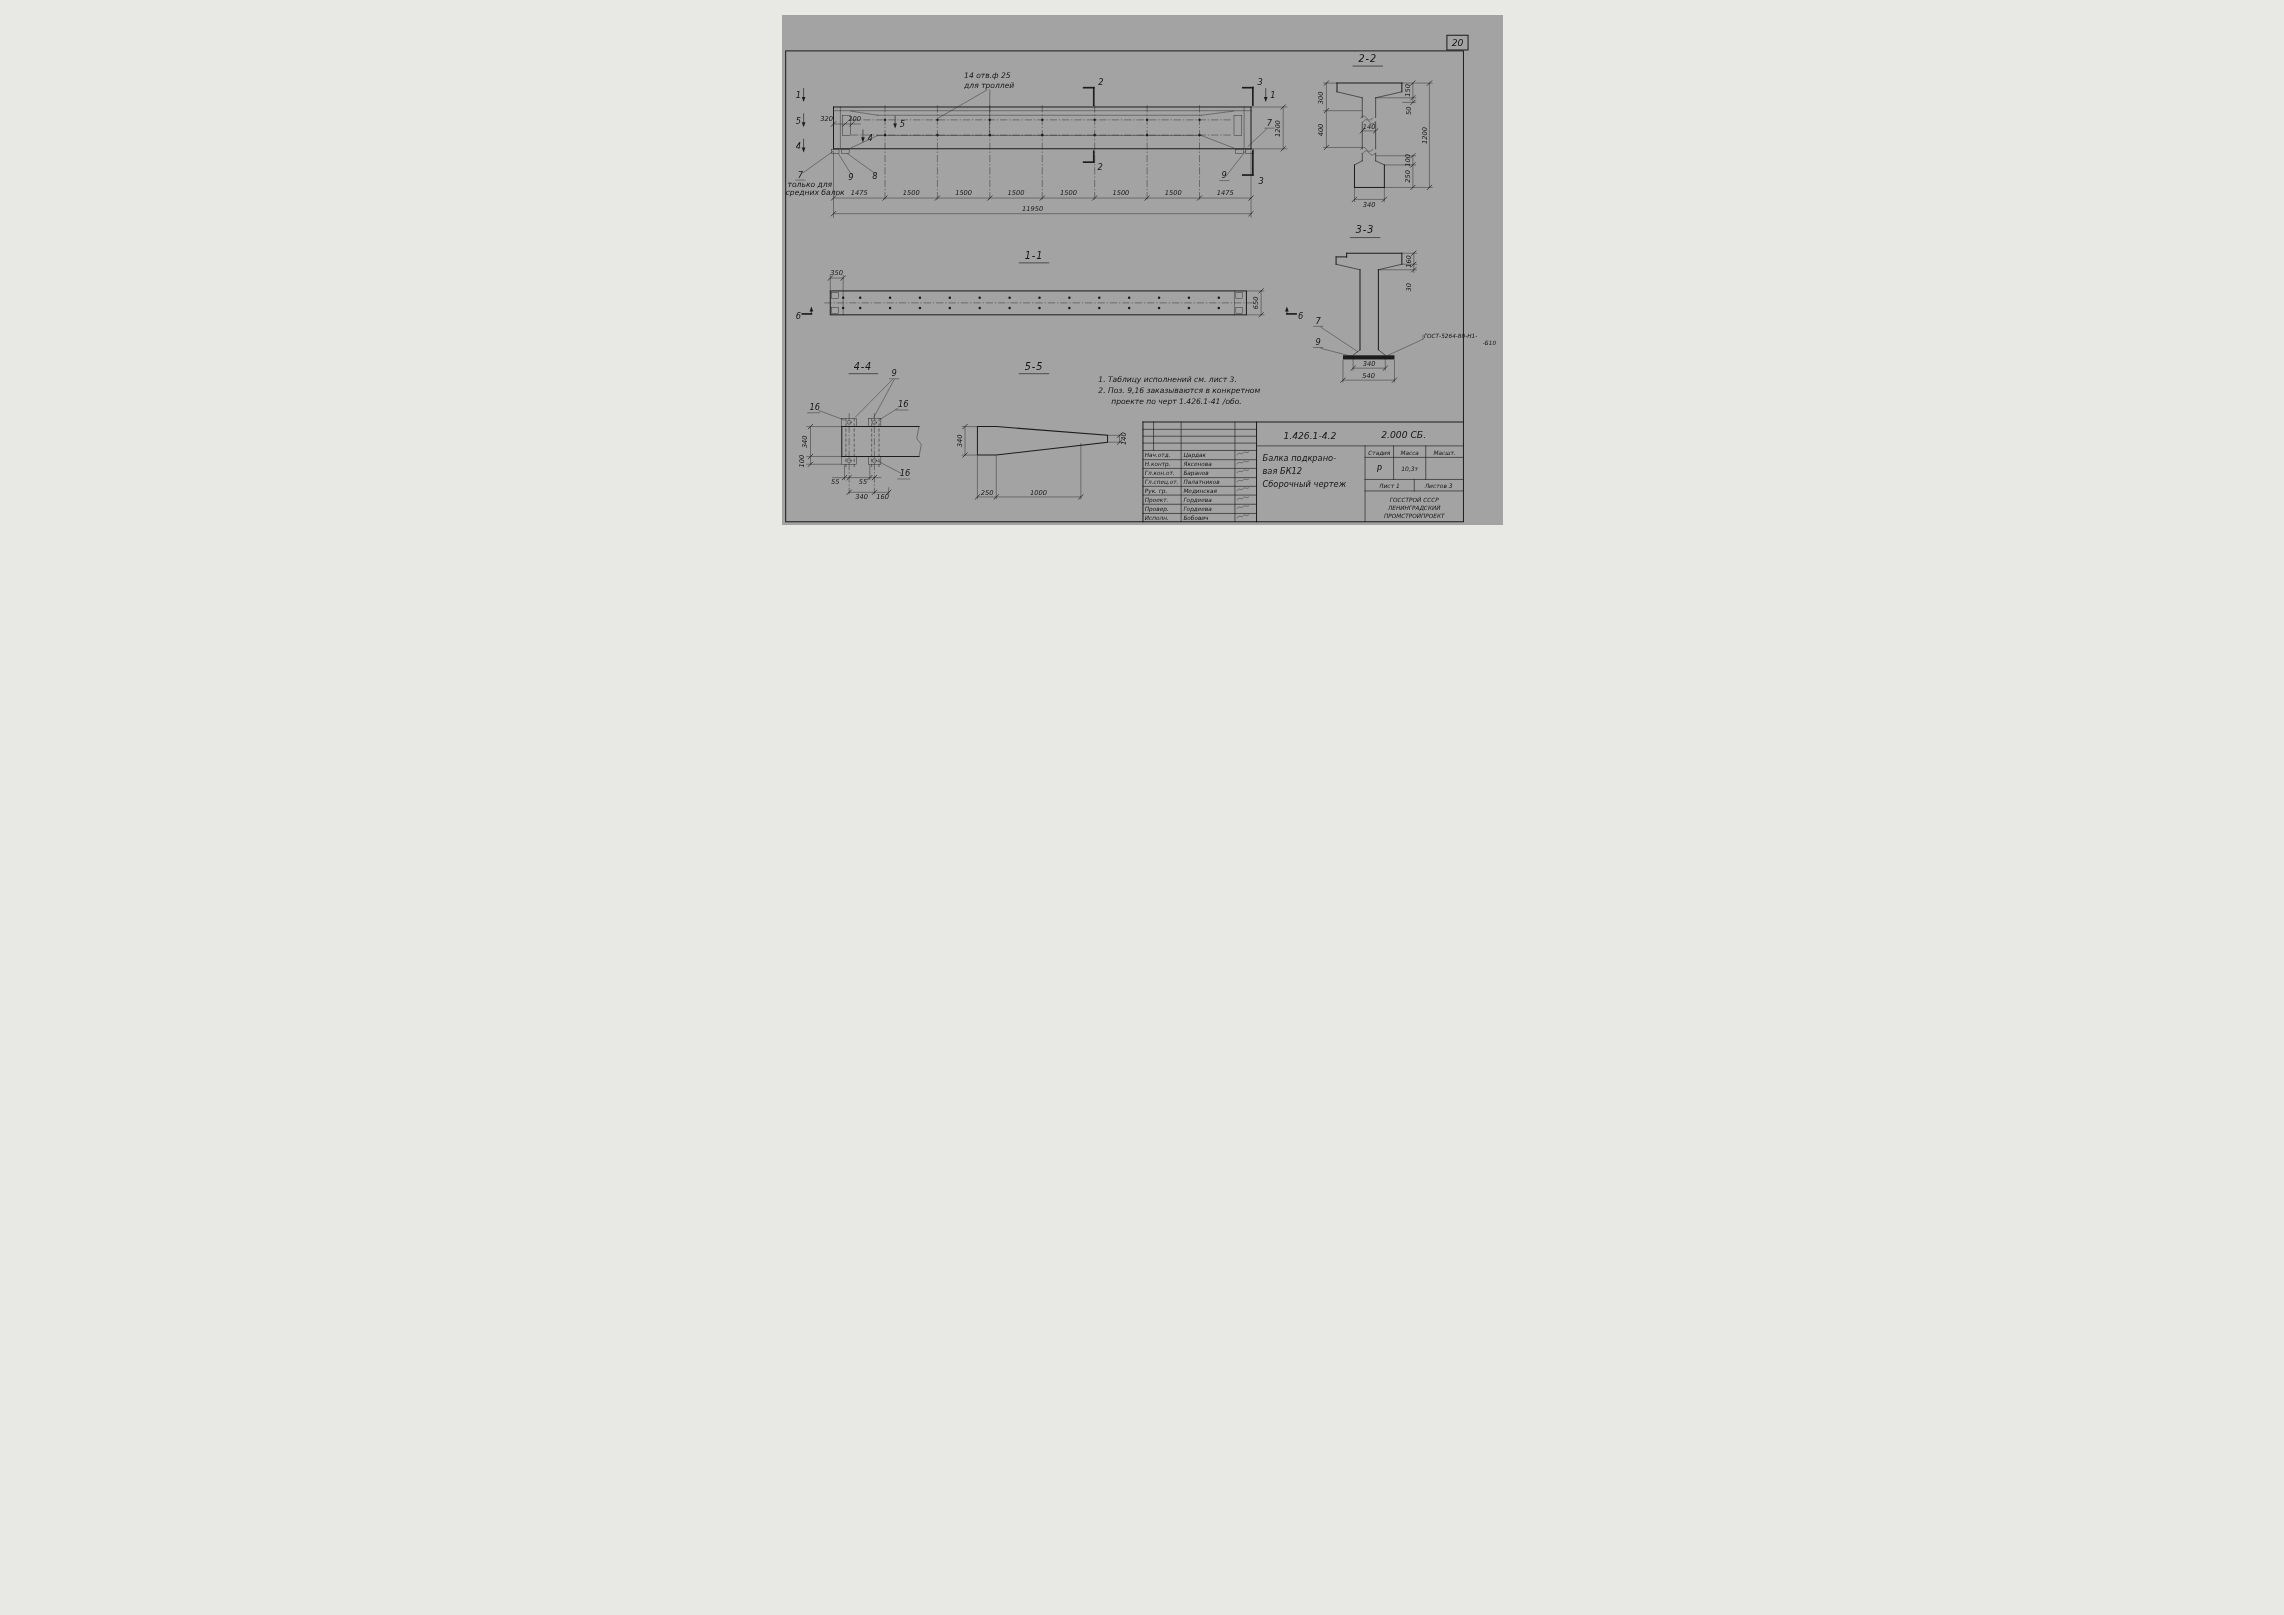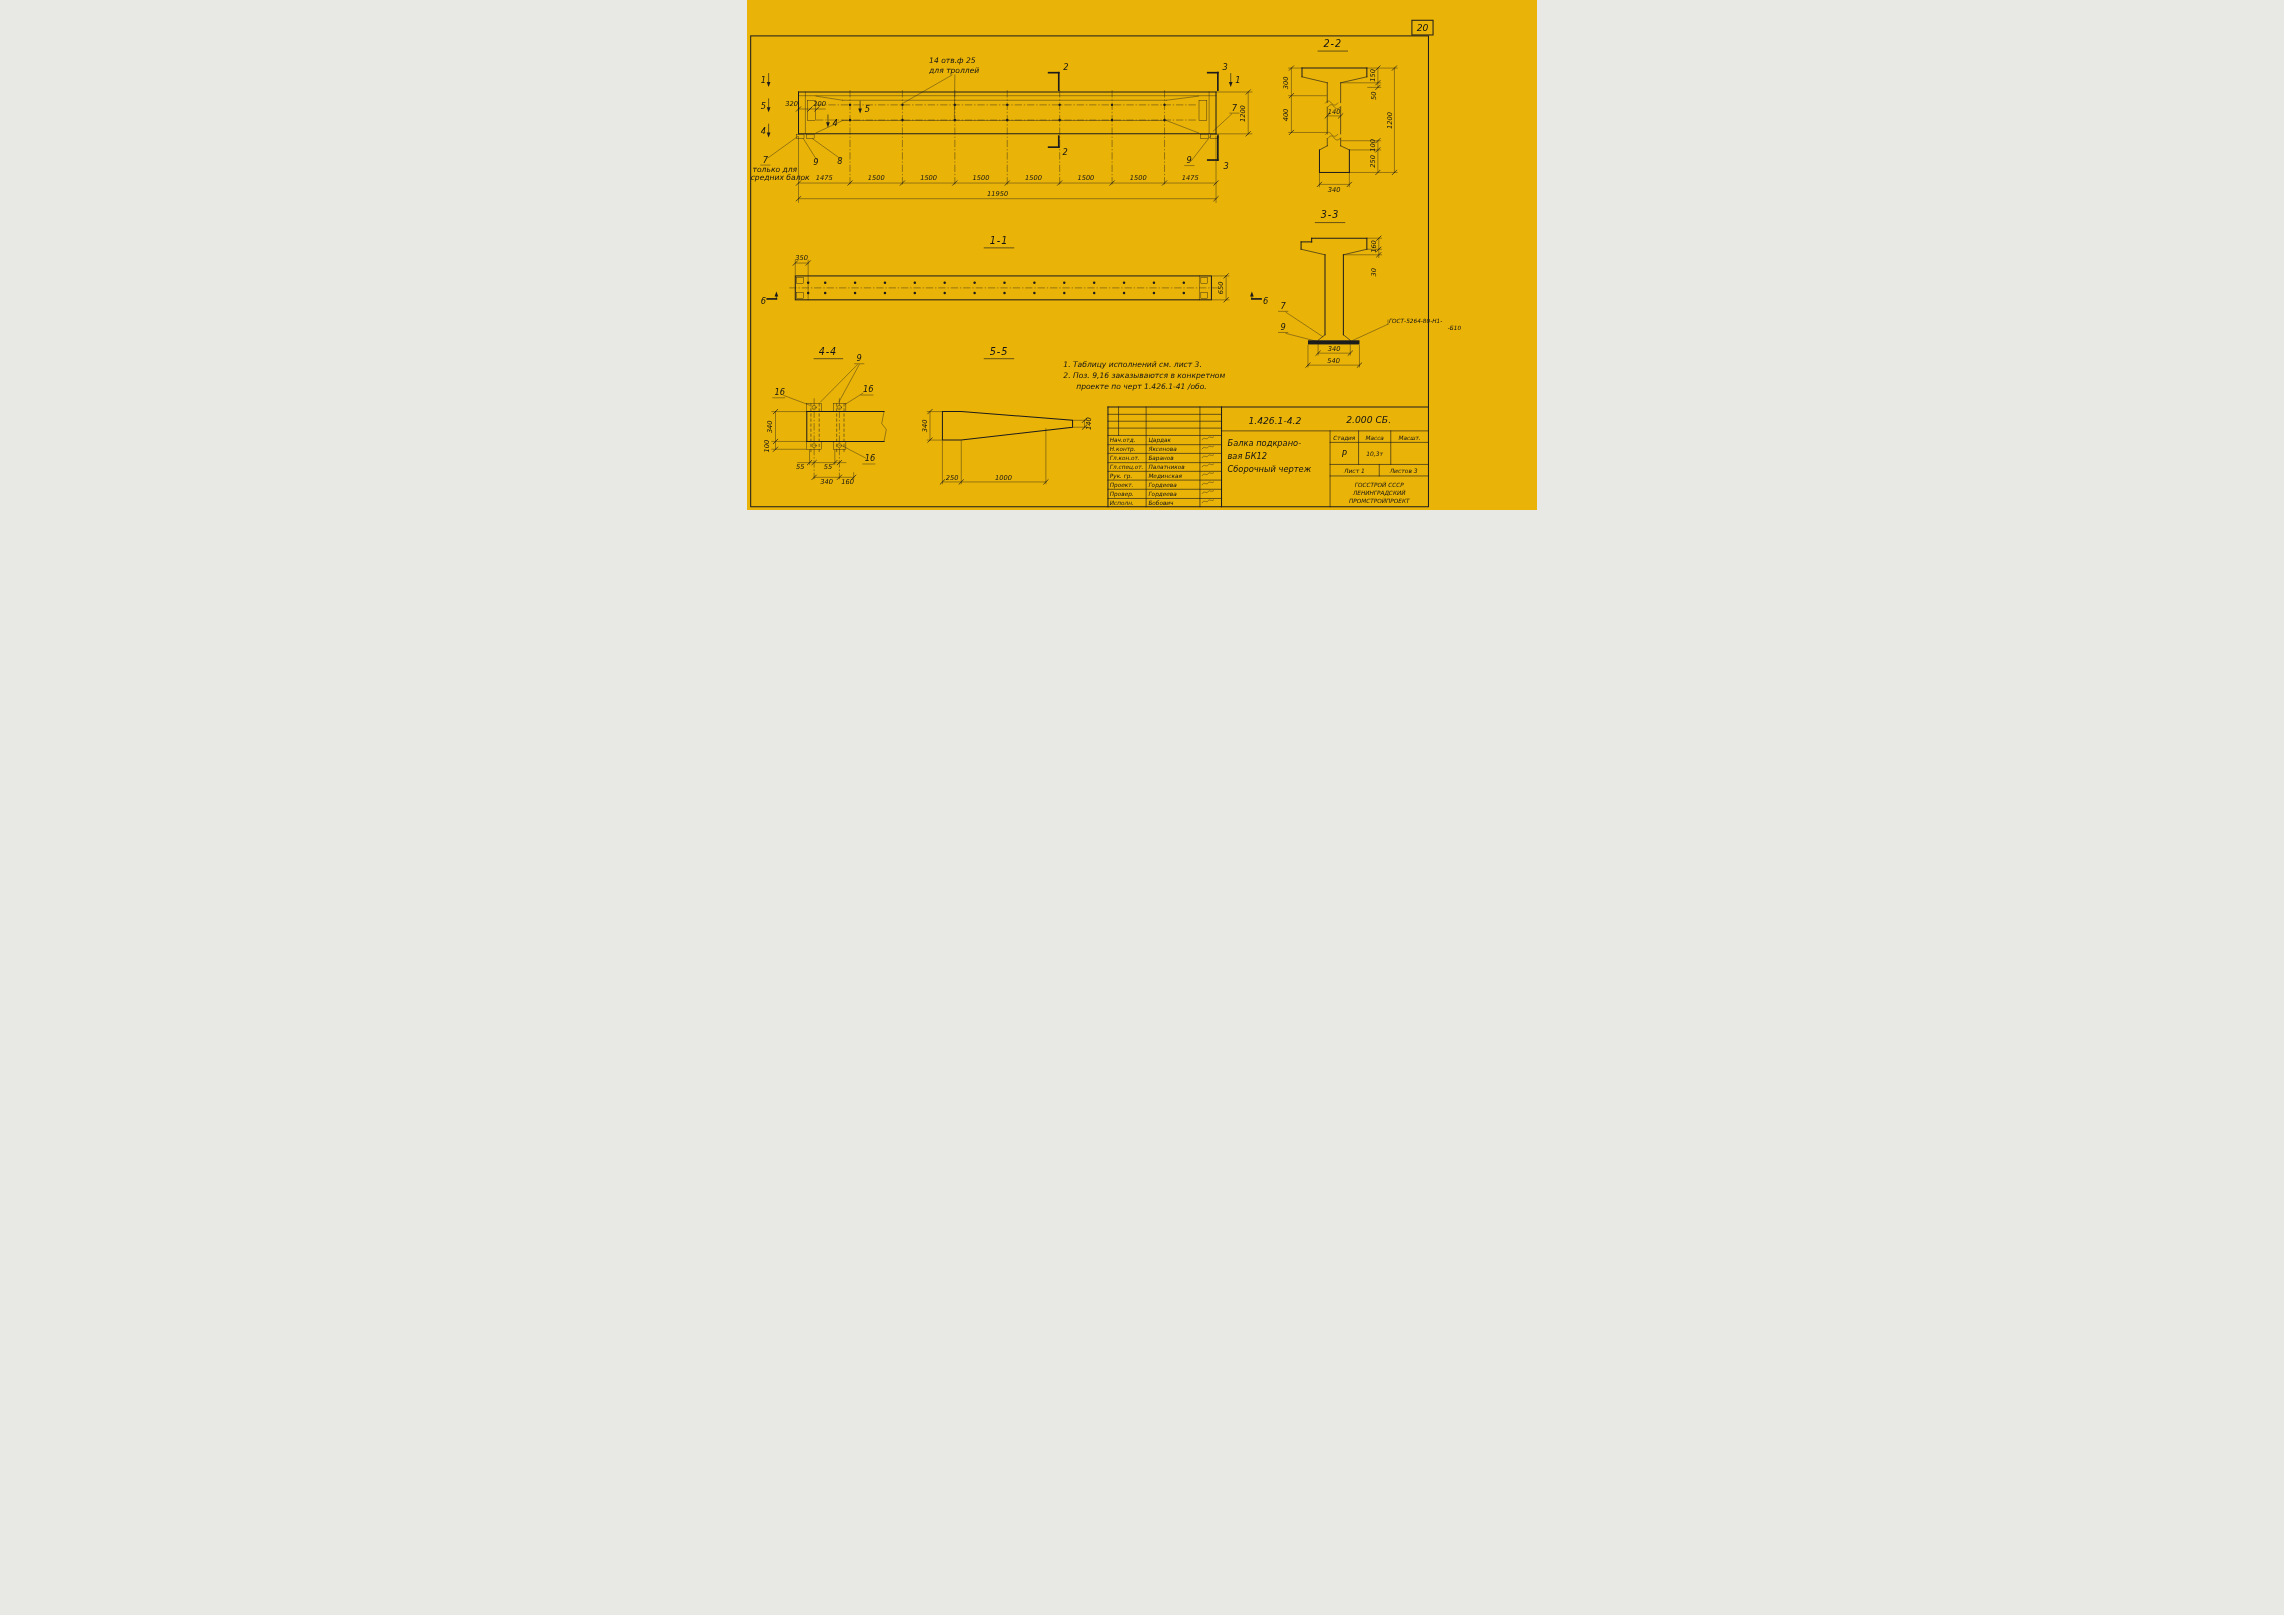--- a/index.html
+++ b/index.html
@@ -1,16 +1,16 @@
 <!DOCTYPE html>
 <html style="font-size:7.4px"><head>
 <meta charset="utf-8">
 <style>
   html,body{margin:0;padding:0;background:#e8e8e4;}
-  .sheet{width:790px;height:510px;background:#eab308;position:relative;margin:0 auto;}
+  .sheet{width:721px;height:510px;background:#a3a3a3;position:relative;margin:15px auto;}
   svg{display:block;}
   .ln{stroke:#1c1c1c;stroke-width:2.2;fill:none;stroke-linecap:square;}
   .md{stroke:#1c1c1c;stroke-width:1.4;fill:none;stroke-linecap:square;}
   .tn{stroke:#1c1c1c;stroke-width:0.9;fill:none;stroke-linecap:square;}
   .thk{stroke:#1c1c1c;stroke-width:3.6;fill:none;stroke-linecap:square;}
   .dd{stroke:#1c1c1c;stroke-width:0.9;fill:none;stroke-dasharray:16 4 3 4;}
   .dsh{stroke:#1c1c1c;stroke-width:1.1;fill:none;stroke-dasharray:7 4;}
   .fill{fill:#1c1c1c;stroke:none;}
   text{font-family:"DejaVu Sans",sans-serif;font-style:italic;fill:#151515;}
   .dim{font-size:14.5px;}

